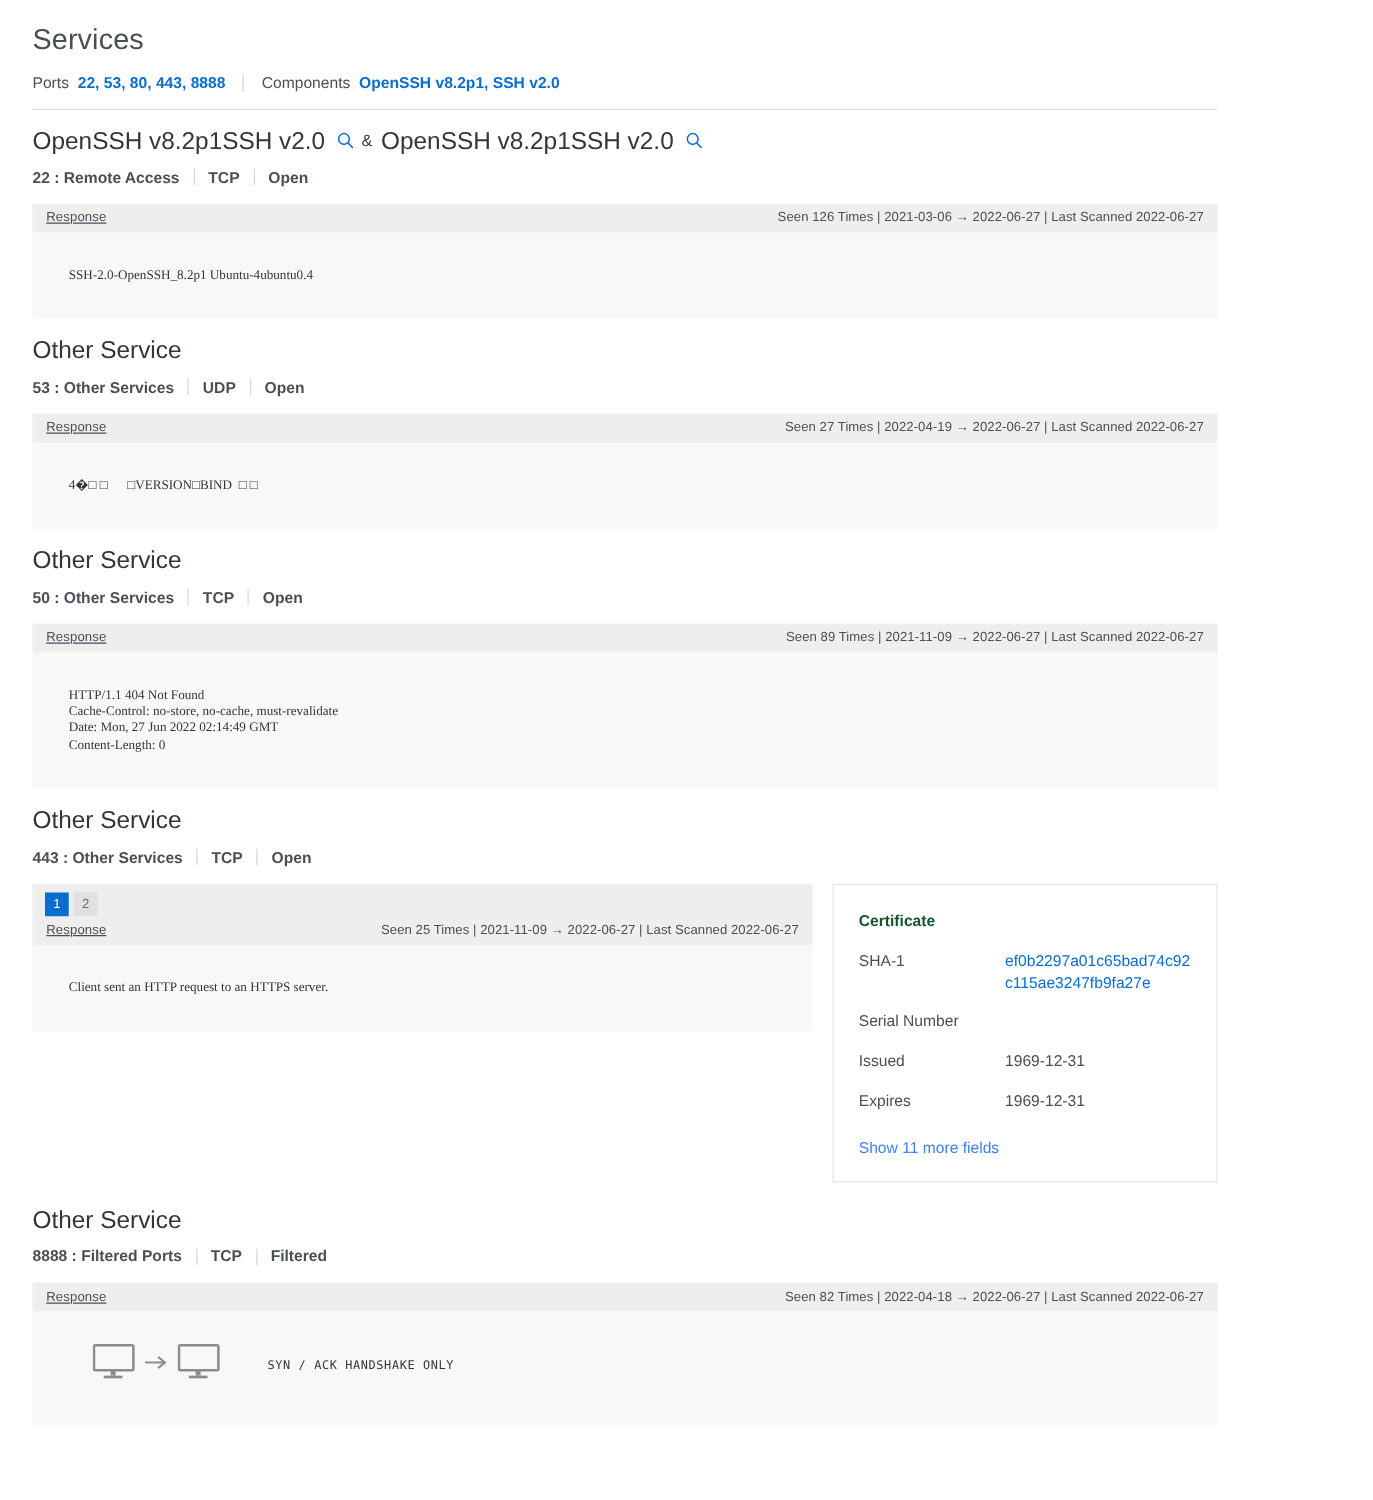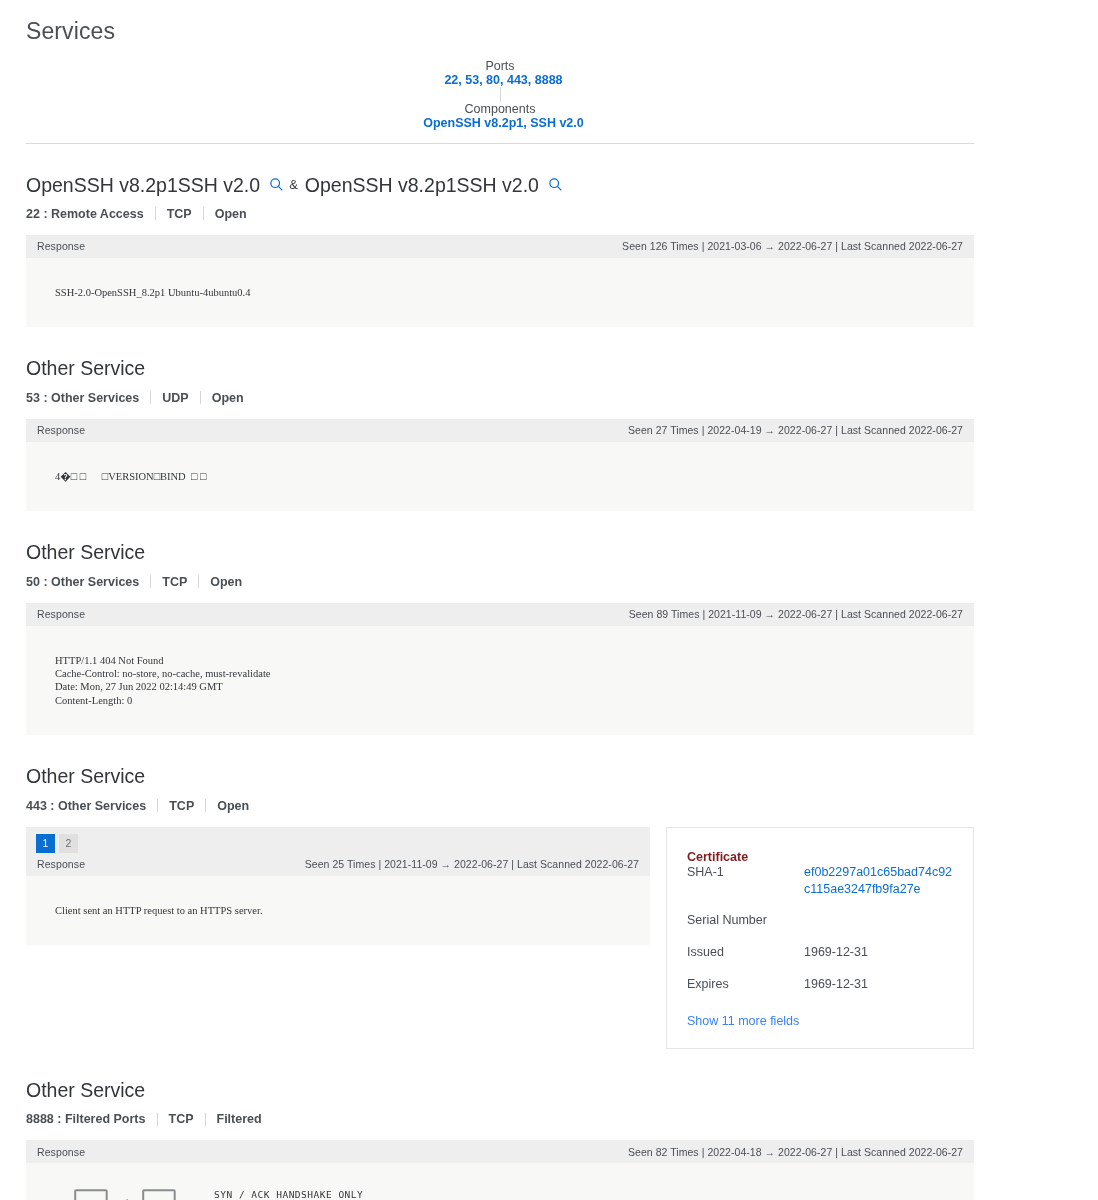--- a/index.html
+++ b/index.html
@@ -14,33 +14,33 @@
   .page { width: 1000px; position: relative; }
 
   
   .svc-header { padding: 18px 26px 0 26px; }
   .svc-title {
     font-size: 23px; font-weight: 400; color: #4a4f54;
     letter-spacing: .1px; line-height: 1.2;
   }
   .svc-meta {
     margin-top: 13px; font-size: 12.5px; color: #4a4f54;
-    display: flex; align-items: center; white-space: nowrap; flex-direction: column;
+    display: flex; align-items: center; white-space: nowrap;
   }
   .svc-meta .lbl { color: #4a4f54; }
   .svc-meta .lnk { color: #0a6ed1; font-weight: bold; margin-left: 7px; }
   .svc-meta .sep {
     display: inline-block; width: 1px; height: 15px;
     background: #d5d8da; margin: 0 14px;
   }
   .rule { height: 1px; background: #d9dcde; margin: 13px 26px 0 26px; }
 
   
   .service { padding: 0 26px; }
-  .service-head { margin-top: 29px; }
+  .service-head { margin-top: 13px; }
   .service-name {
     font-size: 19.5px; font-weight: 400; color: #32363a;
     display: flex; align-items: center; gap: 0; line-height: 1.25;
   }
   .service-name .amp { font-size: 13px; color: #32363a; margin: 0 7px 0 5px; }
   .mag { display: inline-block; margin-left: 9px; line-height: 0; cursor: pointer; }
   .mag svg { display: block; }
   .service-sub {
     margin-top: 10px; font-size: 12.5px; color: #4a4f54;
     display: flex; align-items: center; white-space: nowrap; font-weight: bold;
@@ -50,21 +50,21 @@
     background: #d5d8da; margin: 0 11px;
   }
 
   
   .panel { margin-top: 14px; background: #f8f8f7; }
   .panel-bar {
     background: #eeeeee; height: 23px;
     display: flex; align-items: center; justify-content: space-between;
     padding: 0 11px; font-size: 10.5px; color: #4a4f54;
   }
-  .panel-bar .resp-lbl { letter-spacing: .1px; }
+  .panel-bar .resp-lbl { letter-spacing: .1px; text-decoration: underline; }
   .panel-bar .stats { color: #4a4f54; white-space: nowrap; letter-spacing: .05px; }
   .panel-body {
     font-family: Liberation Serif, serif;
     font-size: 10.5px; color: #32363a;
     padding: 28px 0 28px 29px;
     line-height: 1.28;
     white-space: pre;
   }
 
   
@@ -77,29 +77,29 @@
   .tab.active { background: #0a6ed1; color: #ffffff; }
   .tab.idle { background: #e0e0e0; color: #6a6d70; }
 
   
   .split { display: flex; align-items: flex-start; gap: 16px; margin-top: 14px; }
   .split .left { width: 732px; background: #f8f8f7; }
   .cert-card {
     width: 308px; border: 1px solid #e5e5e5; background: #ffffff;
     padding: 22px 20px 20px 20px; margin-top: 0;
   }
-  .cert-title { font-size: 12.5px; font-weight: bold; color: #7f1d1d; }
+  .cert-title { font-size: 12.5px; font-weight: bold; color: #14532d; margin-bottom: 17px; }
   .cert-row { display: flex; font-size: 12.5px; margin-bottom: 15px; line-height: 1.35; gap: 18px; }
   .cert-key { width: 99px; flex: 0 0 99px; color: #4a4f54; }
   .cert-val { color: #4a4f54; }
   .cert-val.link { color: #0a6ed1; width: 160px; word-break: break-all; cursor: pointer; }
   .cert-more { font-size: 12.5px; color: #3b82f6; margin-top: 21px; cursor: pointer; }
 
   
-  .handshake { display: flex; padding: 26px 0 30px 48px; gap: 0; }
+  .handshake { display: flex; align-items: center; padding: 26px 0 30px 48px; gap: 0; }
   .hs-icons { display: flex; align-items: center; gap: 7px; }
   .hs-label {
     font-family: "DejaVu Sans Mono", monospace; font-size: 9.5px;
     color: #32363a; margin-left: 38px; letter-spacing: .5px;
   }
 </style>
 </head>
 <body>
 
 <div class="page">

